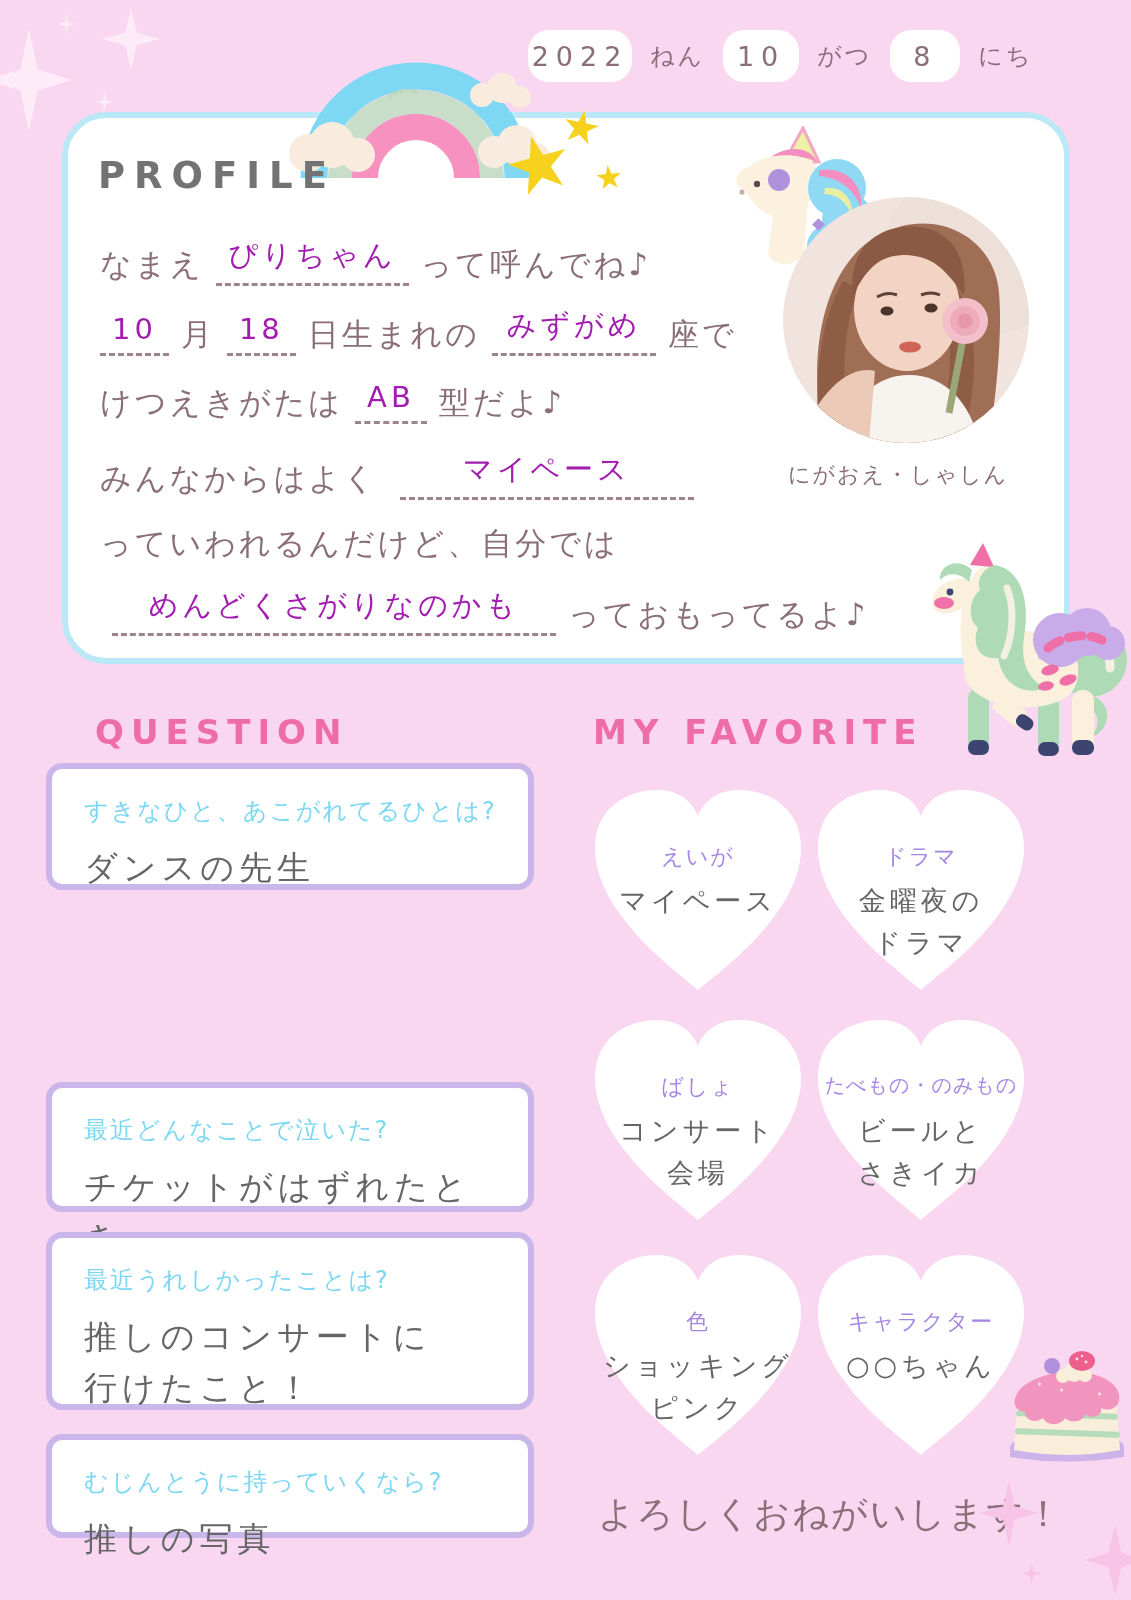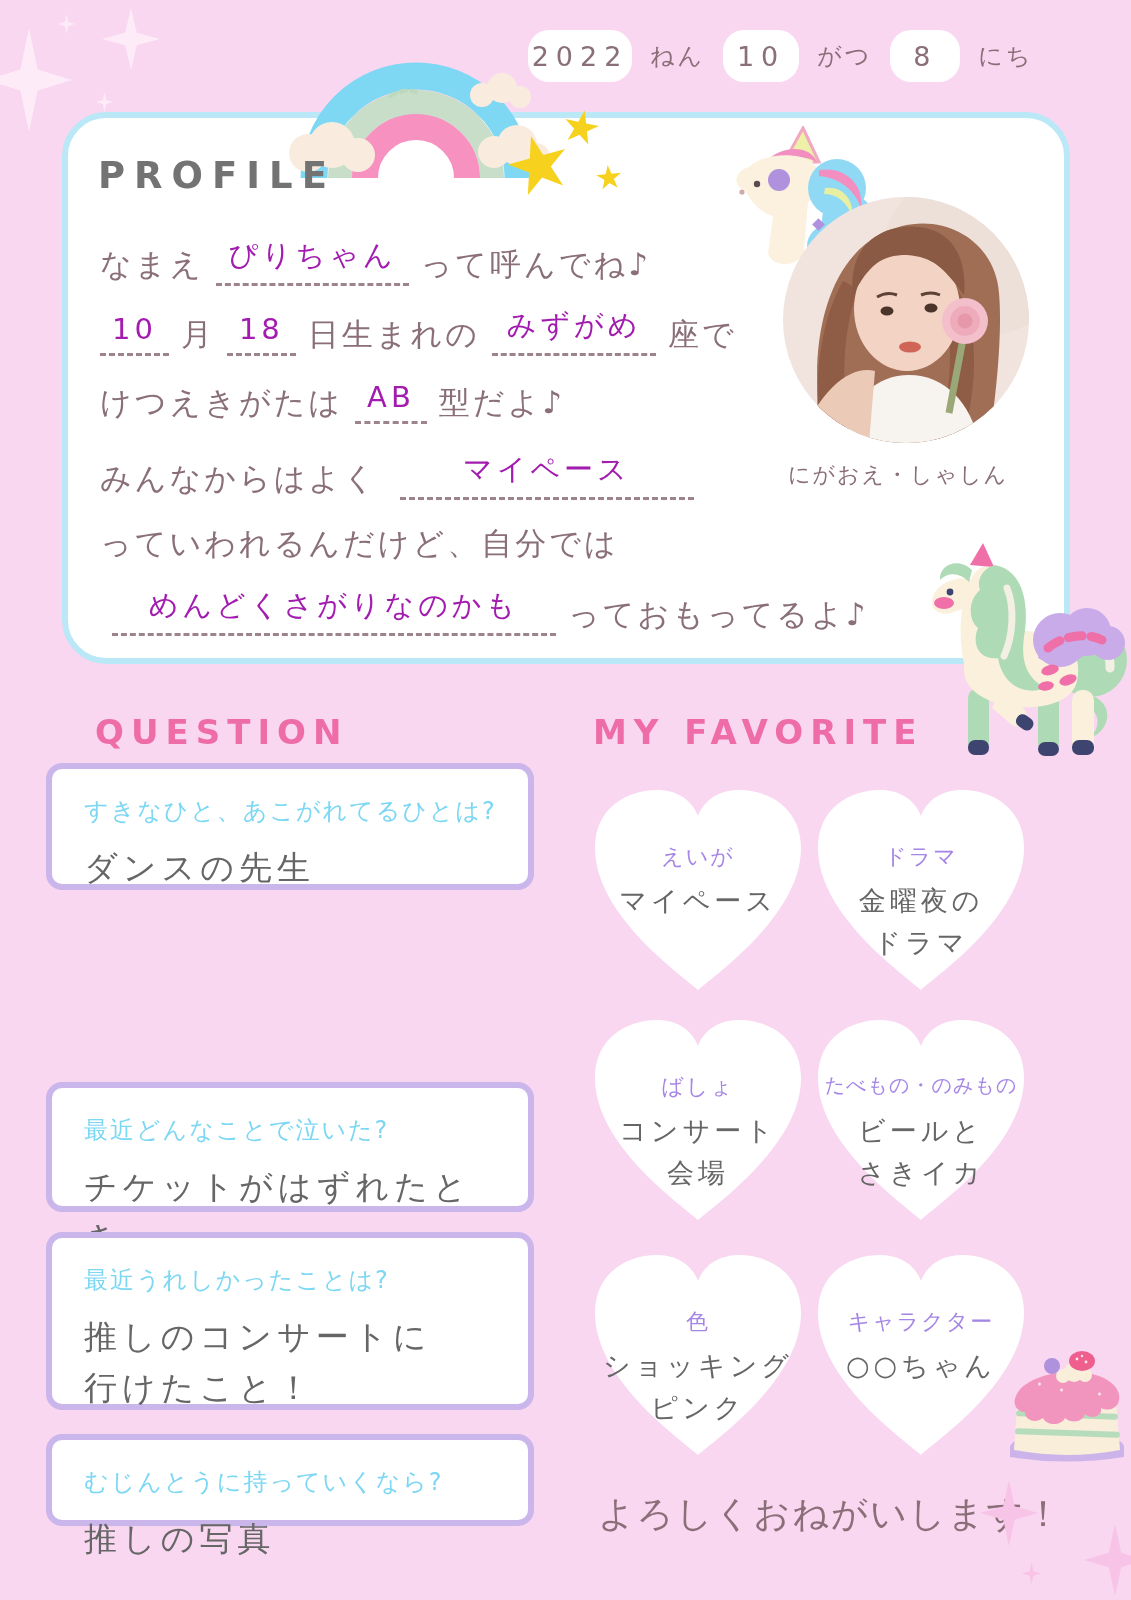--- a/index.html
+++ b/index.html
@@ -198,21 +198,21 @@
   </div>
   <div class="qbox" style="top:1082px;height:130px;">
     <div class="q">最近どんなことで泣いた?</div>
     <div class="a">チケットがはずれたとき</div>
   </div>
   <div class="qbox" style="top:1232px;height:178px;">
     <div class="q">最近うれしかったことは?</div>
     <div class="a">推しのコンサートに
 行けたこと！</div>
   </div>
-  <div class="qbox" style="top:1434px;height:92px;">
+  <div class="qbox" style="top:1434px;height:104px;">
     <div class="q">むじんとうに持っていくなら?</div>
     <div class="a">推しの写真</div>
   </div>
 
   <div class="heart" style="left:583px;top:780px;">
     <svg width="230" height="218" viewBox="0 0 230 218">
         <path d="M115,210 C100,196 12,136 12,68 C12,28 44,10 74,10 C94,10 109,20 115,36 C121,20 136,10 156,10 C186,10 218,28 218,68 C218,136 130,196 115,210 Z" fill="#ffffff"></path>
       </svg>
     <div class="heart-label">えいが</div>
     <div class="heart-value">マイペース</div>

